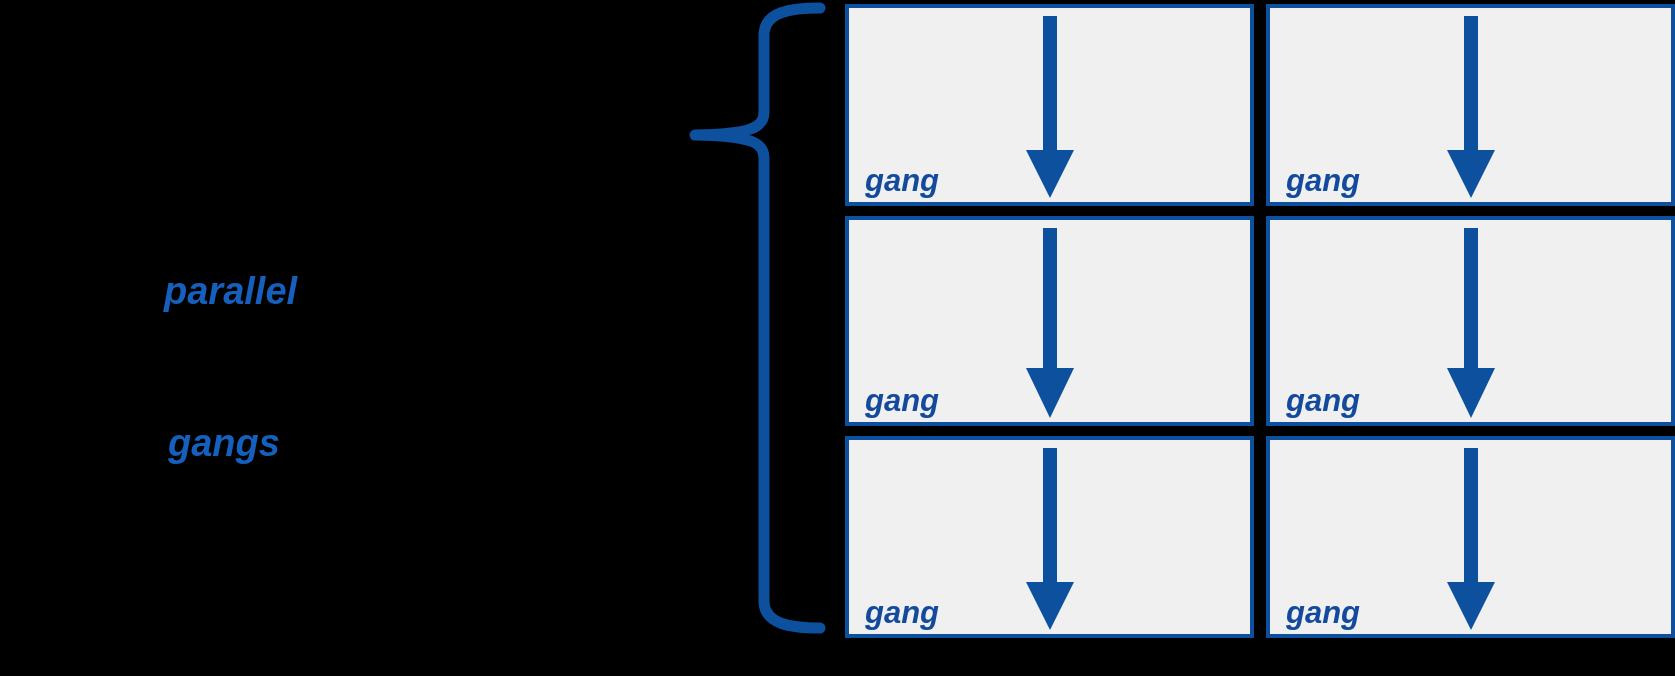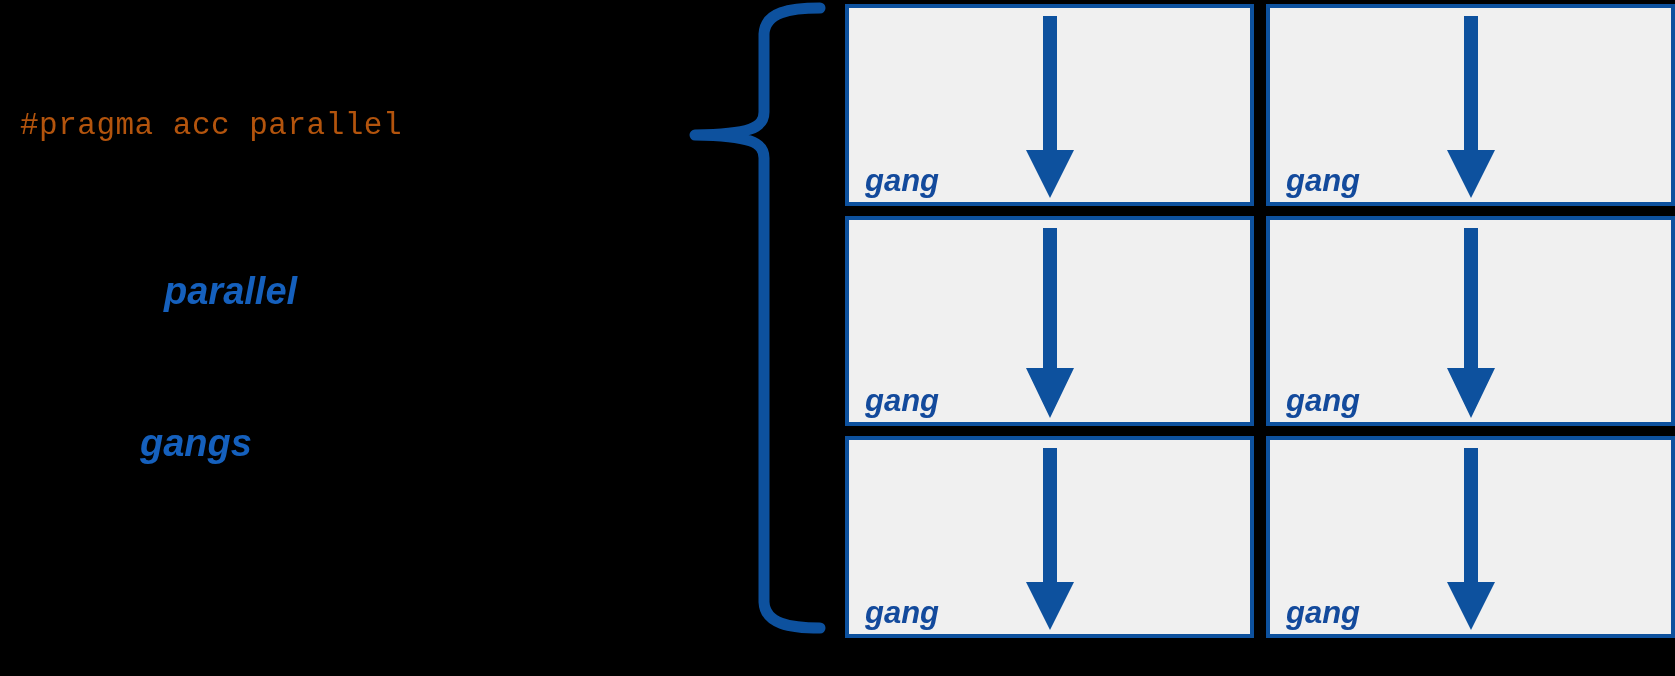--- a/index.html
+++ b/index.html
@@ -32,21 +32,21 @@
     position: absolute;
     font-family: "Liberation Sans", sans-serif;
     font-weight: bold;
     font-style: italic;
     font-size: 38px;
     color: #1560bd;
     white-space: pre;
     line-height: 1;
   }
   .label-parallel { left: 164px; top: 272px; }
-  .label-gangs    { left: 140px; top: 424px; text-align: center; }
+  .label-gangs    { left: 168px; top: 424px; text-align: center; }
 
   
   .brace-wrap {
     position: absolute;
     left: 680px;
     top: 0px;
     width: 160px;
     height: 676px;
   }
   .brace-wrap svg { display: block; }
@@ -91,21 +91,20 @@
     margin-left: -24px;
     width: 48px;
   }
   .gang-arrow svg { display: block; width: 100%; height: 100%; }
 </style>
 </head>
 <body>
 
 <div id="canvas">
 
-  <div class="pragma-text">#pragma acc parallel</div>
 
   <div class="big-label label-parallel">parallel</div>
 
   <div class="big-label label-gangs">gangs</div>
 
   <div class="brace-wrap">
     <svg width="160" height="676" viewBox="0 0 160 676">
       <path d="M 140 8
                C 110 8, 85 12, 84 34
                L 84 112

